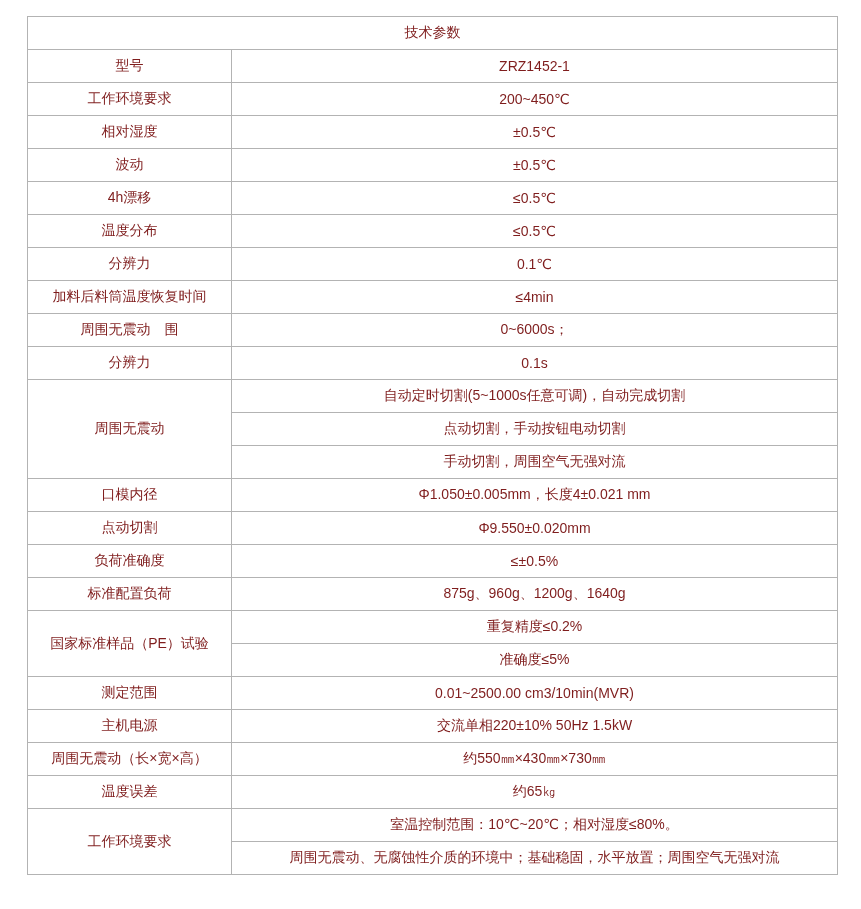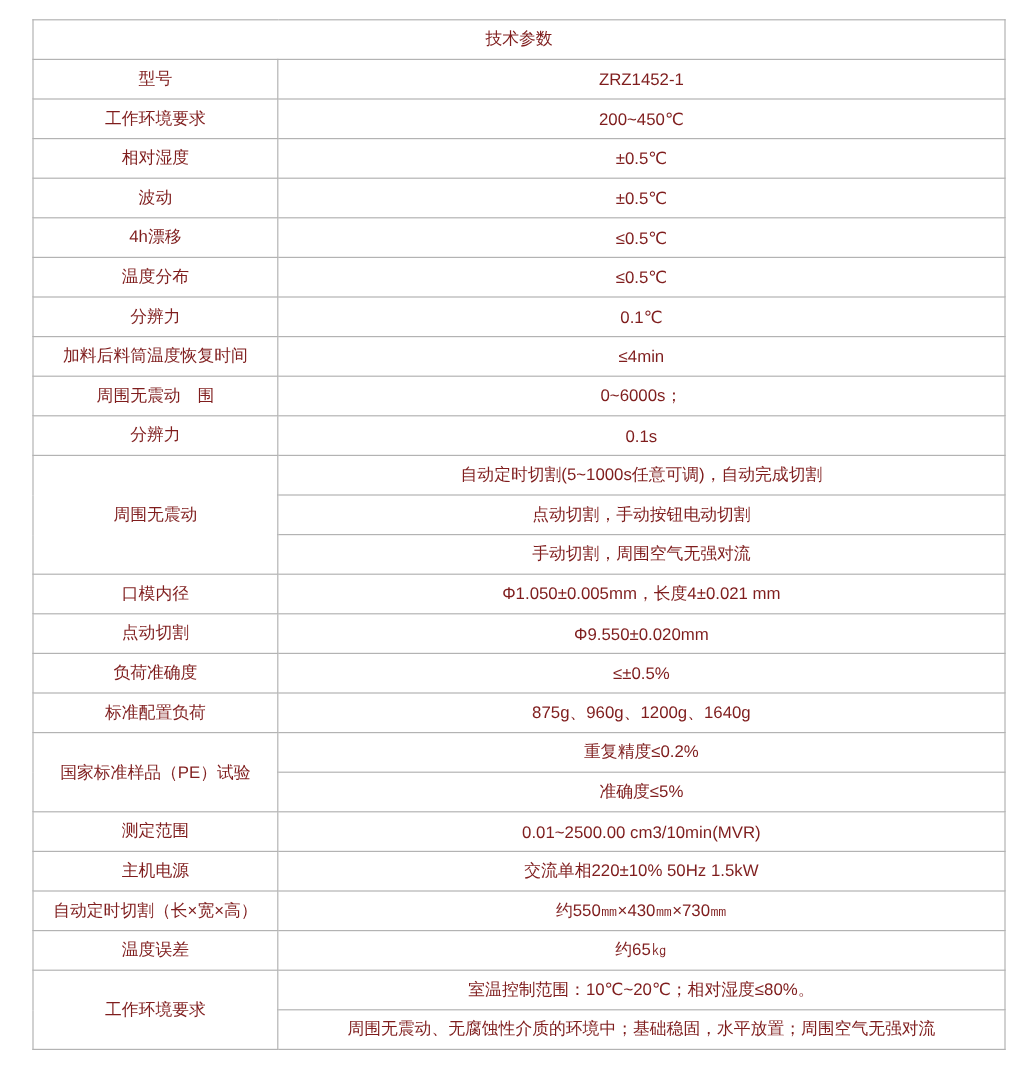--- a/index.html
+++ b/index.html
@@ -129,21 +129,21 @@
 
     <tr>
       <td>测定范围</td>
       <td>0.01~2500.00 cm3/10min(MVR)</td>
     </tr>
     <tr>
       <td>主机电源</td>
       <td>交流单相220±10% 50Hz 1.5kW</td>
     </tr>
     <tr>
-      <td>自动定时切割（长×宽×高）</td>
+      <td>周围无震动（长×宽×高）</td>
       <td>约550㎜×430㎜×730㎜</td>
     </tr>
     <tr>
       <td>温度误差</td>
       <td>约65㎏</td>
     </tr>
 
     <tr>
       <td rowspan="2">工作环境要求</td>
       <td>室温控制范围：10℃~20℃；相对湿度≤80%。</td>

